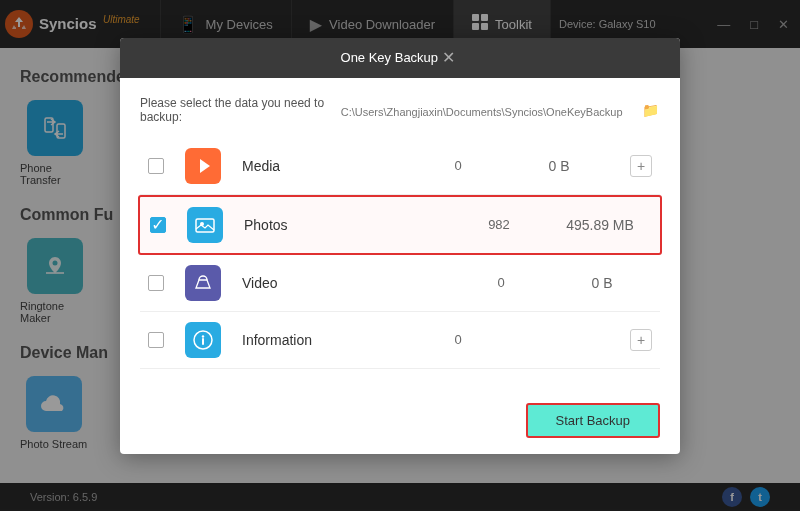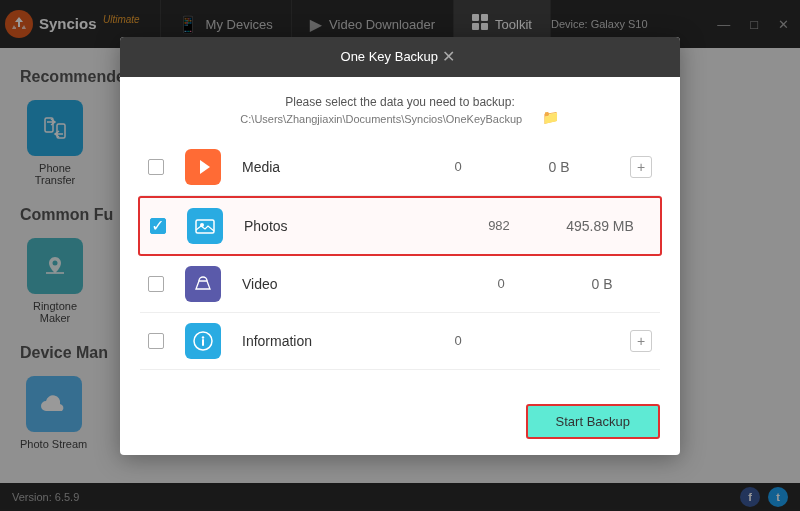--- a/index.html
+++ b/index.html
@@ -125,31 +125,31 @@
       display: flex;
       align-items: center;
       justify-content: center;
       color: white;
       font-size: 24px;
     }
     .grid-icon-box.cloud { background: #5bb8f0; }
     .grid-item-label {
       font-size: 11px;
       color: #444;
-      text-align: center;
+      text-align: left;
       max-width: 70px;
     }
 
     
     .statusbar {
       background: #2b2b2b;
       height: 28px;
       display: flex;
       align-items: center;
-      padding: 0 12px;
+      padding: 0 30px;
       justify-content: space-between;
     }
     .status-version {
       color: #aaa;
       font-size: 11px;
     }
     .status-icons {
       display: flex;
       gap: 8px;
     }
@@ -206,21 +206,20 @@
     .modal-body {
       padding: 18px 20px 20px;
     }
     .modal-instruction {
       font-size: 12px;
       color: #555;
       margin-bottom: 14px;
       display: flex;
       align-items: center;
       justify-content: space-between;
-      flex-direction: column;
     }
     .modal-path {
       font-size: 11px;
       color: #777;
       display: flex;
       align-items: flex-end;
       gap: 20px;
     }
     .modal-path-icon {
       font-size: 14px;
@@ -321,20 +320,21 @@
       font-size: 13px;
       cursor: pointer;
       border-radius: 3px;
       font-weight: 500;
     }
 
     
     .device-label {
       color: #ccc;
       font-size: 11px;
+      margin-left: 8px;
     }
   </style>
 </head>
 <body>
 
 <div class="topbar">
   <div class="topbar-logo">
     <div class="topbar-logo-icon">
       <svg width="18" height="18" viewBox="0 0 18 18" fill="none">
         <path d="M9 2L13 7H10V12H8V7H5L9 2Z" fill="white"></path>

